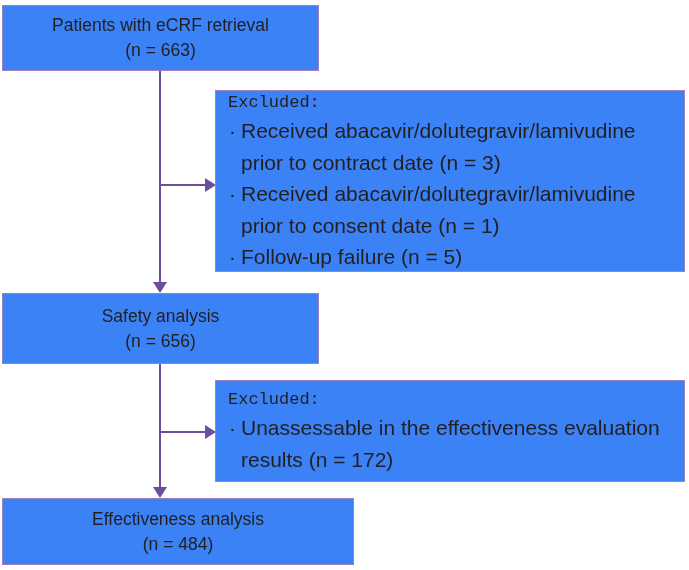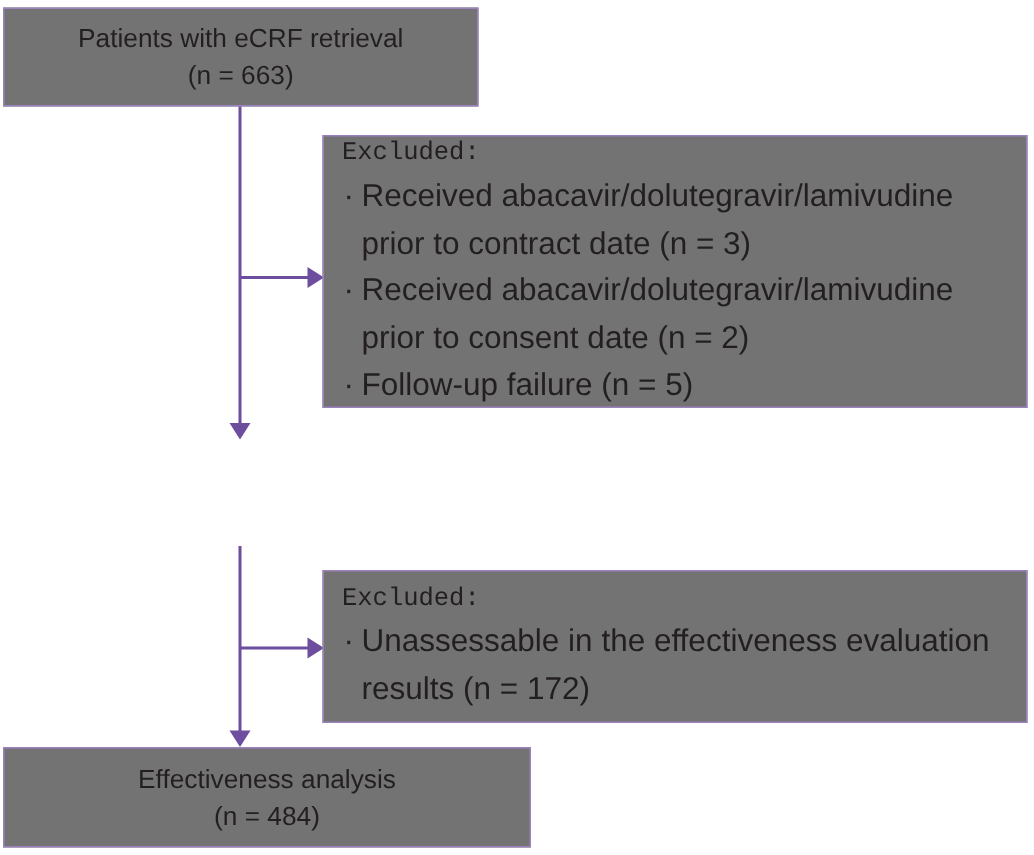--- a/index.html
+++ b/index.html
@@ -14,21 +14,21 @@
     background: #ffffff;
     font-family: "Liberation Sans", sans-serif;
     color: #231f20;
     overflow: hidden;
   }
 
   
   .node {
     position: absolute;
     box-sizing: border-box;
-    background: #737373;
+    background: #3b82f6;
     border: 1.6px solid #9b82bd;
     display: flex;
     flex-direction: column;
     justify-content: center;
   }
   .node.center {
     align-items: center;
     text-align: center;
   }
   .node.left {
@@ -138,28 +138,32 @@
 
   <div class="node left" id="node-excluded-1">
     <div class="excl-title">Excluded:</div>
     <ul class="excl-list">
       <li class="excl-item">
         <span>Received abacavir/dolutegravir/lamivudine</span>
         <span class="cont">prior to contract date (n = 3)</span>
       </li>
       <li class="excl-item">
         <span>Received abacavir/dolutegravir/lamivudine</span>
-        <span class="cont">prior to consent date (n = 2)</span>
+        <span class="cont">prior to consent date (n = 1)</span>
       </li>
       <li class="excl-item">
         <span>Follow-up failure (n = 5)</span>
       </li>
     </ul>
   </div>
 
+  <div class="node center" id="node-safety">
+    <div class="node-line">Safety analysis</div>
+    <div class="node-line">(n = 656)</div>
+  </div>
 
   <div class="conn v-line" id="trunk-2"></div>
   <div class="arrow-down" id="arrow-2"></div>
 
   <div class="conn h-line" id="branch-2"></div>
   <div class="arrow-right" id="branch-arrow-2"></div>
 
   <div class="node left" id="node-excluded-2">
     <div class="excl-title">Excluded:</div>
     <ul class="excl-list">

